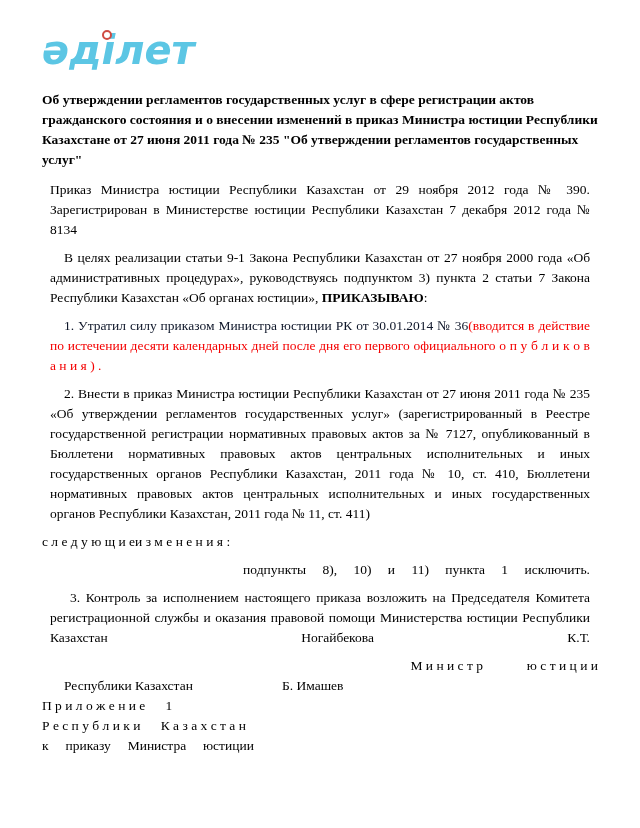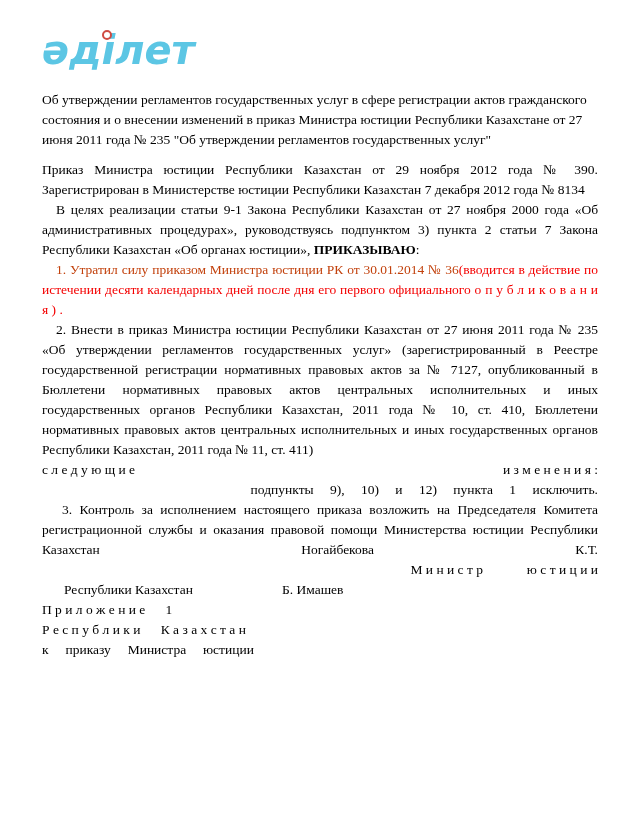--- a/index.html
+++ b/index.html
@@ -12,29 +12,29 @@
     position:relative;display:inline-block;margin:0 0 2px 0;
     font-family:"DejaVu Sans",sans-serif;font-style:italic;font-weight:700;
     font-size:40px;line-height:48px;color:#5cc6e4;letter-spacing:0;
     user-select:none;
   }
   .logo .li{position:relative;display:inline-block;}
   .logo .ring{
     position:absolute;top:4px;left:1px;width:6px;height:6px;
     border:2.5px solid #cf4a42;border-radius:50%;background:#fff;
   }
-  .title{margin:14px 0 10px 0;font-weight:400;line-height:20px;font-size:13.5px;text-align:left;}
-  p{margin:0;}
+  .title{margin:14px 0 10px 0;font-weight:700;line-height:20px;font-size:13.5px;text-align:left;}
+  p{margin:8px;}
   .para{text-align:justify;}
   .ind{text-indent:14px;}
   .ind2{text-indent:20px;}
   .red{color:#f40000;}
-  a.red-link{color:#c2410c;text-decoration:none;cursor:pointer;}
+  a.red-link{color:#0f172a;text-decoration:none;cursor:pointer;}
   .bold{font-weight:700;}
-  .spread{display:flex;justify-content:space-between;}
+  .spread{display:flex;}
   .subline{text-align:right;word-spacing:13px;}
   .jlast{text-align:justify;text-align-last:justify;-moz-text-align-last:justify;}
   .sig1{text-align:right;white-space:pre-wrap;}
   .sig2{display:flex;}
   .sig2 .l{padding-left:22px;flex:0 0 240px;box-sizing:border-box;}
   .appx div{white-space:pre-wrap;}
 </style>
 </head>
 <body>
 
@@ -52,21 +52,21 @@
 
   <p class="para ind red"><a class="red-link">1. Утратил силу приказом Министра юстиции РК от 30.01.2014 № 36</a><span>(вводится в действие по истечении десяти календарных дней после дня его первого официального о п у б л и к о в а н и я ) .</span></p>
 
   <p class="para ind">2. Внести в приказ Министра юстиции Республики Казахстан от 27 июня 2011 года № 235 «Об утверждении регламентов государственных услуг» (зарегистрированный в Реестре государственной регистрации нормативных правовых актов за № 7127, опубликованный в Бюллетени нормативных правовых актов центральных исполнительных и иных государственных органов Республики Казахстан, 2011 года № 10, ст. 410, Бюллетени нормативных правовых актов центральных исполнительных и иных государственных органов Республики Казахстан, 2011 года № 11, ст. 411)</p>
 
   <div class="spread">
     <span>с л е д у ю щ и е</span>
     <span>и з м е н е н и я :</span>
   </div>
 
-  <p class="subline">подпункты 9), 10) и 12) пункта 1 исключить.</p>
+  <p class="subline">подпункты 8), 10) и 11) пункта 1 исключить.</p>
 
   <p class="para ind2 jlast">3. Контроль за исполнением настоящего приказа возложить на Председателя Комитета регистрационной службы и оказания правовой помощи Министерства юстиции Республики Казахстан Ногайбекова К.Т.</p>
 
 
   <div class="sig1">М и н и с т р             ю с т и ц и и</div>
 
   <div class="sig2">
     <span class="l">Республики Казахстан</span>
     <span class="r">Б. Имашев</span>
   </div>

